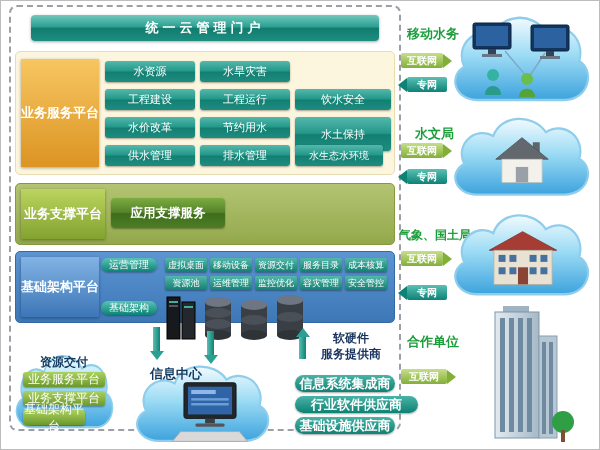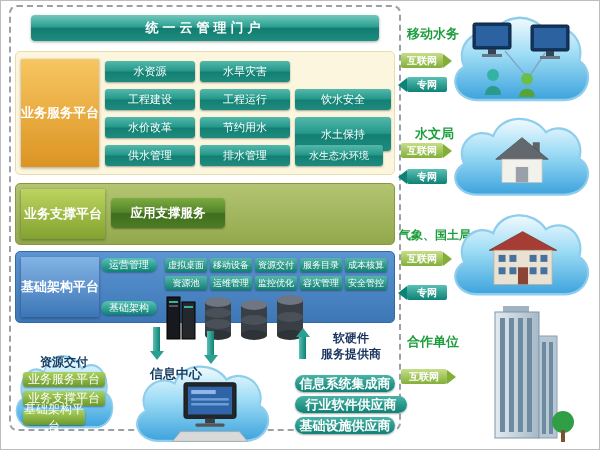--- a/index.html
+++ b/index.html
@@ -182,21 +182,21 @@
     <rect x="32" y="52" width="36" height="4" rx="2" fill="#555"></rect>
     <polygon points="14,62 86,62 96,74 4,74" fill="#d9d9d9" stroke="#a8a8a8"></polygon>
   </svg>
 
   
   <div class="navy-txt" style="left:306px;top:330px;width:88px">
     <div>软硬件</div>
     <div>服务提供商</div>
   </div>
   <div class="pill-t" style="left:294px;top:374px;width:100px;height:17px">信息系统集成商</div>
-  <div class="pill-t" style="left:294px;top:395px;width:112px;height:17px">行业软件供应商</div>
+  <div class="pill-t" style="left:294px;top:395px;width:123px;height:17px">行业软件供应商</div>
   <div class="pill-t" style="left:294px;top:416px;width:100px;height:17px">基础设施供应商</div>
 
   
   <div class="green-txt" style="left:406px;top:24px">移动水务</div>
   <svg class="abs" style="left:444px;top:4px" width="152" height="104" viewBox="0 0 214 126" preserveAspectRatio="none">
     <path d="M45 115 C14 115 4 86 27 75 C13 47 45 25 68 38 C78 10 124 8 142 33 C168 18 198 40 189 68 C212 80 202 115 168 115 Z" fill="url(#cloudGrad)" stroke="#8ecdeb" stroke-width="3"></path>
   </svg>
   <svg class="abs" style="left:466px;top:18px" width="112" height="78" viewBox="0 0 112 78">
     <line x1="38" y1="32" x2="60" y2="58" stroke="#7fa8c8" stroke-width="1.5"></line>
     <line x1="78" y1="34" x2="62" y2="58" stroke="#7fa8c8" stroke-width="1.5"></line>

